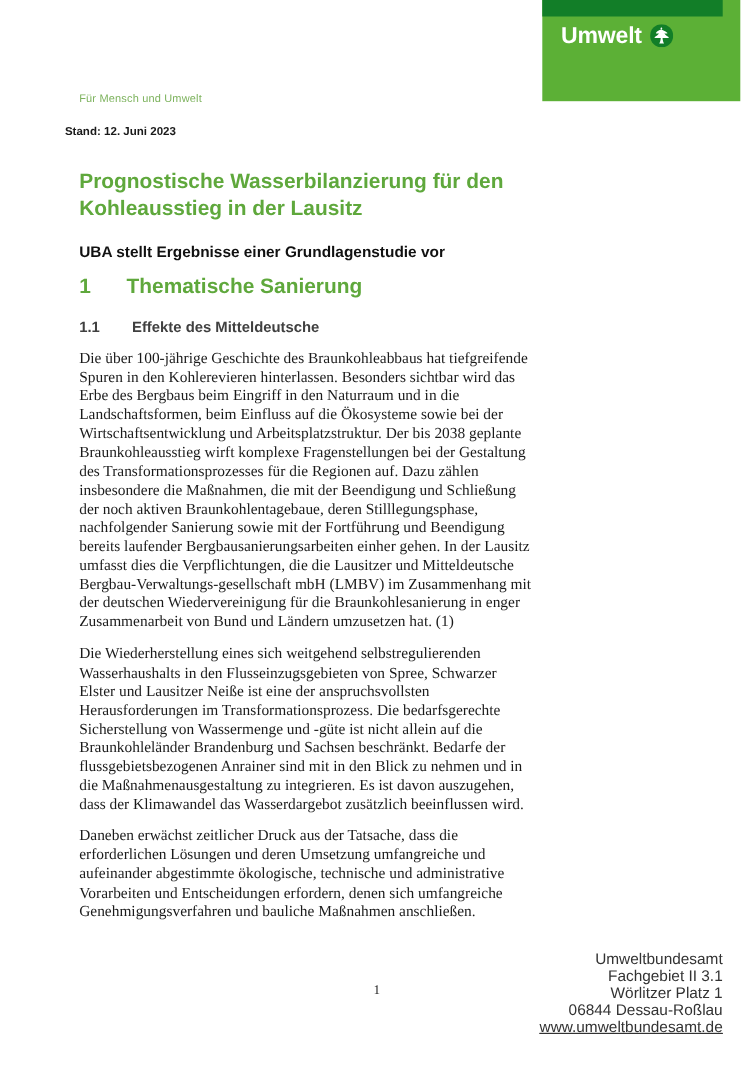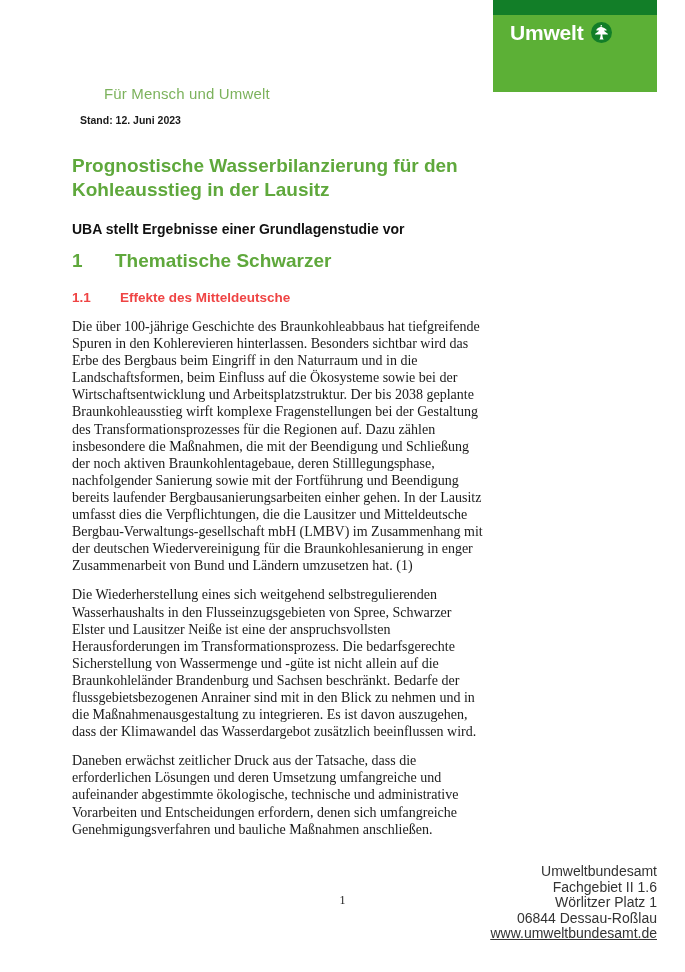--- a/index.html
+++ b/index.html
@@ -26,20 +26,21 @@
   }
 
   
   .logo-block {
     position: absolute;
     top: 0;
     left: 493px;
     width: 164px;
     height: 92px;
     background: #5CB036;
+    padding-left: 16px;
   }
   .logo-topbar {
     position: absolute;
     top: 0;
     left: 0;
     width: 164px;
     height: 15px;
     background: #127E28;
   }
   .logo-inner {
@@ -62,28 +63,27 @@
     height: 21px;
     margin-left: 8px;
     flex: 0 0 auto;
   }
 
   
   .claim {
     position: absolute;
     left: 72px;
     top: 85px;
-    font-size: 15px;
+    font-size: 10px;
     color: #7CB25C;
     letter-spacing: 0.15px;
-    margin-left: 32px;
   }
   .stand {
     position: absolute;
-    left: 80px;
+    left: 59px;
     top: 114px;
     font-size: 10.5px;
     font-weight: bold;
     color: #1a1a1a;
   }
 
   
   .doc-title {
     position: absolute;
     left: 72px;
@@ -117,21 +117,21 @@
     display: flex;
   }
   .h1 .num { width: 43px; flex: 0 0 auto; }
 
   .h2 {
     position: absolute;
     left: 72px;
     top: 290px;
     font-size: 13.5px;
     font-weight: bold;
-    color: #ef4444;
+    color: #404040;
     display: flex;
   }
   .h2 .num { width: 48px; flex: 0 0 auto; }
 
   
   .body-col {
     position: absolute;
     left: 72px;
     top: 318px;
     width: 412px;
@@ -189,37 +189,37 @@
   </div>
 
   <div class="claim">Für Mensch und Umwelt</div>
   <div class="stand">Stand: 12. Juni 2023</div>
 
   <h1 class="doc-title">Prognostische Wasserbilanzierung für den Kohleausstieg in der Lausitz</h1>
   <h2 class="doc-subtitle">UBA stellt Ergebnisse einer Grundlagenstudie vor</h2>
 
   <div class="h1">
     <span class="num">1</span>
-    <span>Thematische Schwarzer</span>
+    <span>Thematische Sanierung</span>
   </div>
 
   <div class="h2">
     <span class="num">1.1</span>
     <span>Effekte des Mitteldeutsche</span>
   </div>
 
   <div class="body-col">
     <p>Die über 100-jährige Geschichte des Braunkohleabbaus hat tiefgreifende Spuren in den Kohlerevieren hinterlassen. Besonders sichtbar wird das Erbe des Bergbaus beim Eingriff in den Naturraum und in die Landschaftsformen, beim Einfluss auf die Ökosysteme sowie bei der Wirtschaftsentwicklung und Arbeitsplatzstruktur. Der bis 2038 geplante Braunkohleausstieg wirft komplexe Fragenstellungen bei der Gestaltung des Transformationsprozesses für die Regionen auf. Dazu zählen insbesondere die Maßnahmen, die mit der Beendigung und Schließung der noch aktiven Braunkohlentagebaue, deren Stilllegungsphase, nachfolgender Sanierung sowie mit der Fortführung und Beendigung bereits laufender Bergbausanierungsarbeiten einher gehen. In der Lausitz umfasst dies die Verpflichtungen, die die Lausitzer und Mitteldeutsche Bergbau-Verwaltungs-gesellschaft mbH (LMBV) im Zusammenhang mit der deutschen Wiedervereinigung für die Braunkohlesanierung in enger Zusammenarbeit von Bund und Ländern umzusetzen hat. (1)</p>
     <p>Die Wiederherstellung eines sich weitgehend selbstregulierenden Wasserhaushalts in den Flusseinzugsgebieten von Spree, Schwarzer Elster und Lausitzer Neiße ist eine der anspruchsvollsten Herausforderungen im Transformationsprozess. Die bedarfsgerechte Sicherstellung von Wassermenge und -güte ist nicht allein auf die Braunkohleländer Brandenburg und Sachsen beschränkt. Bedarfe der flussgebietsbezogenen Anrainer sind mit in den Blick zu nehmen und in die Maßnahmenausgestaltung zu integrieren. Es ist davon auszugehen, dass der Klimawandel das Wasserdargebot zusätzlich beeinflussen wird.</p>
     <p>Daneben erwächst zeitlicher Druck aus der Tatsache, dass die erforderlichen Lösungen und deren Umsetzung umfangreiche und aufeinander abgestimmte ökologische, technische und administrative Vorarbeiten und Entscheidungen erfordern, denen sich umfangreiche Genehmigungsverfahren und bauliche Maßnahmen anschließen.</p>
   </div>
 
   <div class="page-number">1</div>
 
   <div class="footer-address">
     <div>Umweltbundesamt</div>
-    <div>Fachgebiet II 1.6</div>
+    <div>Fachgebiet II 3.1</div>
     <div>Wörlitzer Platz 1</div>
     <div>06844 Dessau-Roßlau</div>
     <div class="url"><a href="#" class="url" style="color:#333;text-decoration:underline">www.umweltbundesamt.de</a></div>
   </div>
 
 </div>
 
 </body></html>

